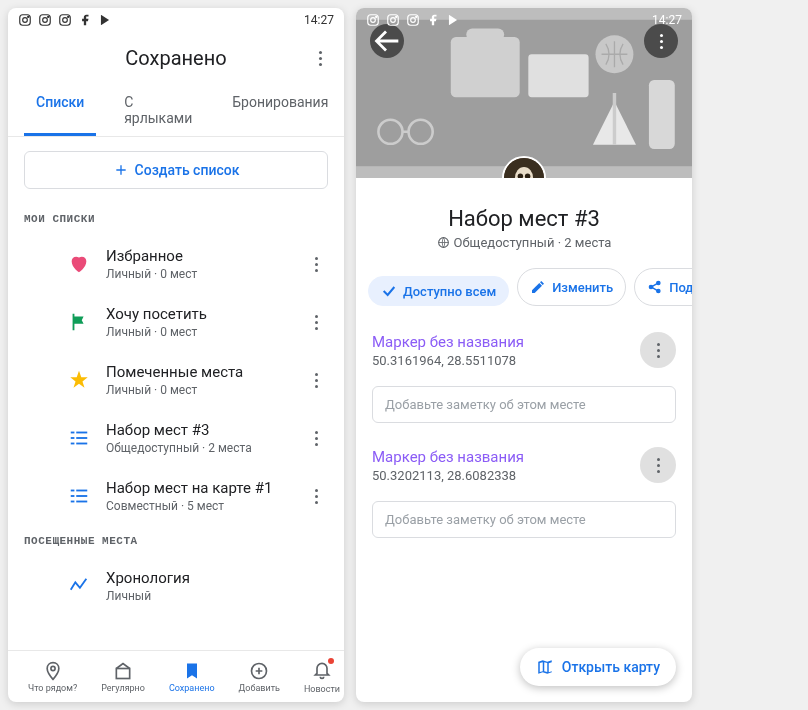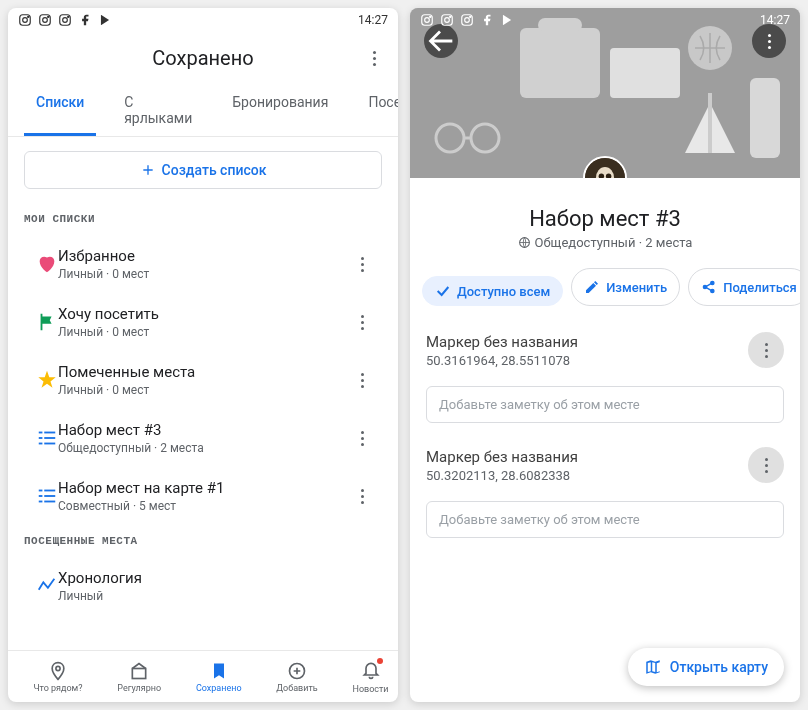--- a/index.html
+++ b/index.html
@@ -1,29 +1,29 @@
 <!DOCTYPE html>
 <html><head>
 <meta charset="utf-8">
 <style>
 * { box-sizing: border-box; margin: 0; padding: 0; font-family: Roboto, Arial, sans-serif; }
 body { background: #f0f0f0; display: flex; gap: 12px; padding: 8px; }
-.phone { width: 390px; height: 694px; background: #fff; border-radius: 8px; overflow: hidden; position: relative; display: flex; flex-direction: column; box-shadow: 0 2px 8px rgba(0,0,0,0.15); }
+.phone { width: 336px; height: 694px; background: #fff; border-radius: 8px; overflow: hidden; position: relative; display: flex; flex-direction: column; box-shadow: 0 2px 8px rgba(0,0,0,0.15); }
 .statusbar { height: 24px; display: flex; justify-content: space-between; align-items: center; padding: 0 10px; font-size: 12px; color: #333; }
 .statusbar .icons { display: flex; gap: 6px; }
 .sicon { width: 14px; height: 14px; }
 .header { display: flex; align-items: center; justify-content: center; padding: 14px 0; position: relative; }
 .header-title { font-size: 20px; color: #202124; }
 .header-more { position: absolute; right: 16px; }
 .tabs { display: flex; gap: 16px; padding: 0 16px; border-bottom: 1px solid #e8e8e8; }
 .tab { padding: 10px 12px; font-size: 14px; color: #5f6368; cursor: pointer; }
 .tab.active { color: #1a73e8; border-bottom: 3px solid #1a73e8; font-weight: 500; }
 .create-btn { margin: 14px 16px; border: 1px solid #dadce0; border-radius: 6px; padding: 10px; display: flex; align-items: flex-start; justify-content: center; gap: 6px; color: #1a73e8; font-size: 14px; font-weight: 500; cursor: pointer; }
 .section-title { font-size: 11px; color: #5f6368; font-weight: 600; padding: 10px 16px; letter-spacing: 0.5px; font-family: Liberation Mono, monospace; }
-.list-item { display: flex; align-items: center; padding: 12px 28px; gap: 0; }
+.list-item { display: flex; align-items: center; padding: 12px 20px; gap: 16px; margin-left: 40px; }
 .list-icon { width: 22px; height: 22px; flex-shrink: 0; display: flex; align-items: center; justify-content: center; }
 .list-text { flex: 1; }
 .list-title { font-size: 15px; color: #202124; }
 .list-sub { font-size: 12px; color: #5f6368; margin-top: 2px; }
 .dots-v { width: 16px; display: flex; flex-direction: column; gap: 3px; align-items: center; cursor: pointer; }
 .dots-v span { width: 3px; height: 3px; background: #5f6368; border-radius: 50%; }
 .bottomnav { height: 52px; border-top: 1px solid #e8e8e8; display: flex; justify-content: space-around; align-items: center; margin-top: auto; }
 .bnav-item { display: flex; flex-direction: column; align-items: center; gap: 2px; font-size: 9px; color: #5f6368; cursor: pointer; margin-left: 16px; }
 .bnav-item.active { color: #1a73e8; }
 .bnav-icon { width: 20px; height: 20px; }
@@ -39,21 +39,21 @@
 .avatar svg { width: 100%; height: 100%; }
 .list-header { text-align: center; padding: 28px 0 10px; }
 .list-header-title { font-size: 22px; color: #202124; }
 .list-header-sub { font-size: 13px; color: #5f6368; margin-top: 4px; display: flex; align-items: center; justify-content: center; gap: 4px; }
 .chips { display: flex; gap: 8px; padding: 8px 12px 14px; overflow-x: hidden; }
 .chip { border: 1px solid #dadce0; border-radius: 20px; padding: 6px 12px; display: flex; align-items: center; gap: 6px; font-size: 13px; color: #1a73e8; font-weight: 500; cursor: pointer; white-space: nowrap; flex-shrink: 0; }
 .chip.solid { background: #e8f0fe; border-color: #e8f0fe; margin-top: 8px; }
 .place-card { padding: 12px 16px; }
 .place-row { display: flex; align-items: center; gap: 12px; }
 .place-text { flex: 1; }
-.place-title { font-size: 15px; color: #404040; }
+.place-title { font-size: 15px; color: #8b5cf6; }
 .place-coords { font-size: 13px; color: #5f6368; margin-top: 2px; }
 .gray-circle { width: 36px; height: 36px; background: #e0e0e0; border-radius: 50%; display: flex; align-items: center; justify-content: center; cursor: pointer; }
 .note-input { margin-top: 18px; border: 1px solid #dadce0; border-radius: 6px; padding: 10px 12px; font-size: 13px; color: #9aa0a6; cursor: text; }
 .fab { position: absolute; bottom: 16px; right: 16px; background: #fff; border-radius: 24px; padding: 10px 16px; display: flex; align-items: center; gap: 8px; box-shadow: 0 2px 8px rgba(0,0,0,0.25); color: #1a73e8; font-size: 14px; font-weight: 500; cursor: pointer; }
 .phone2-status { position: absolute; top: 0; left: 0; right: 0; z-index: 5; color: #fff; }
 </style>
 </head>
 <body>
 
 <div class="phone">

